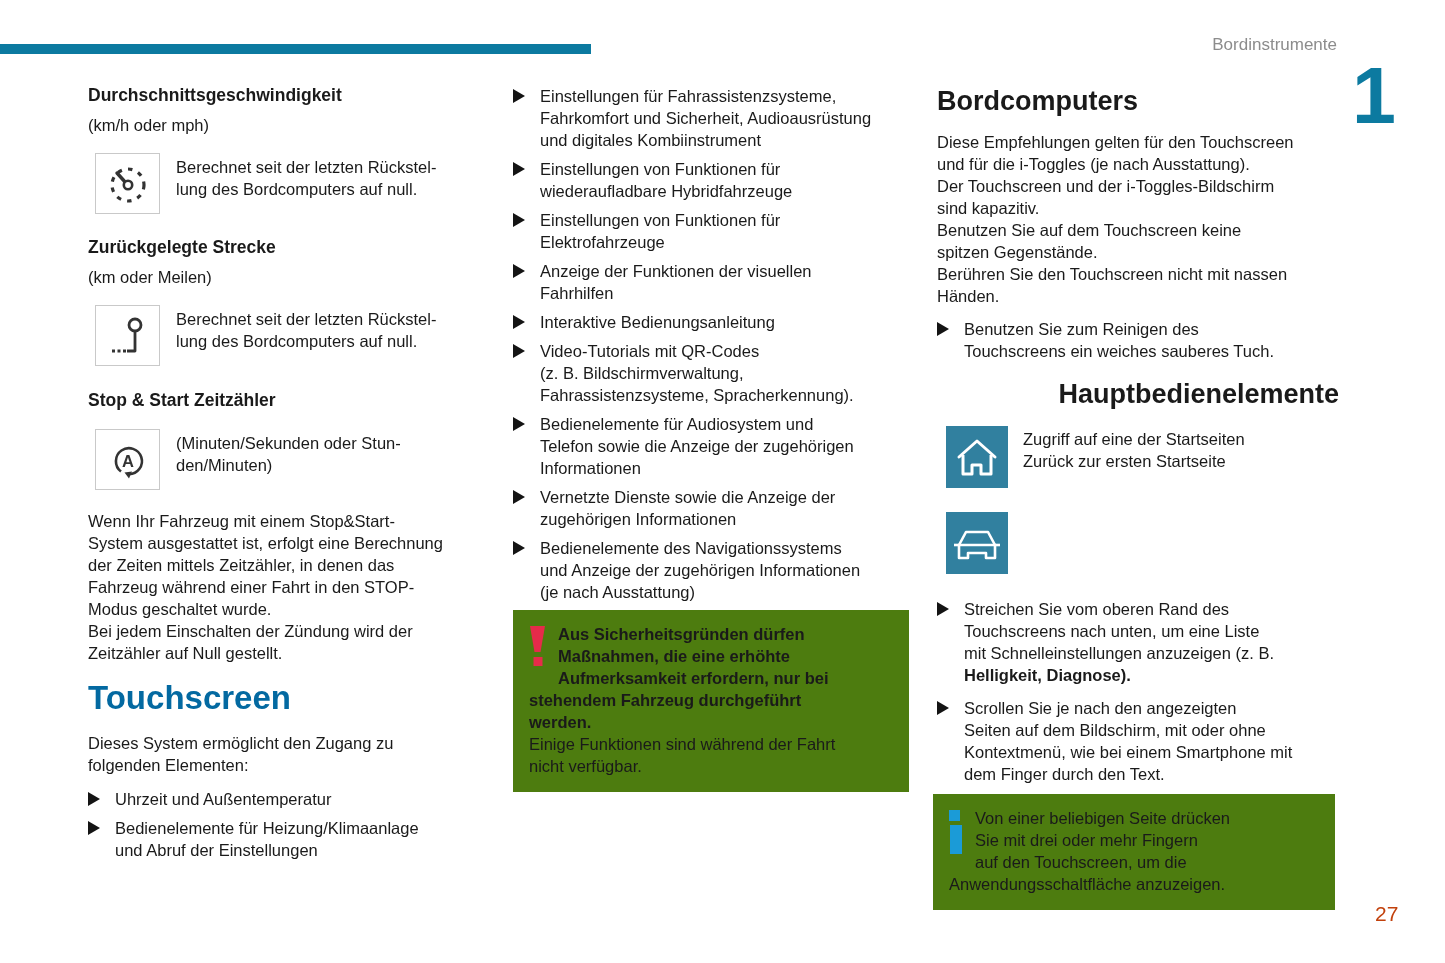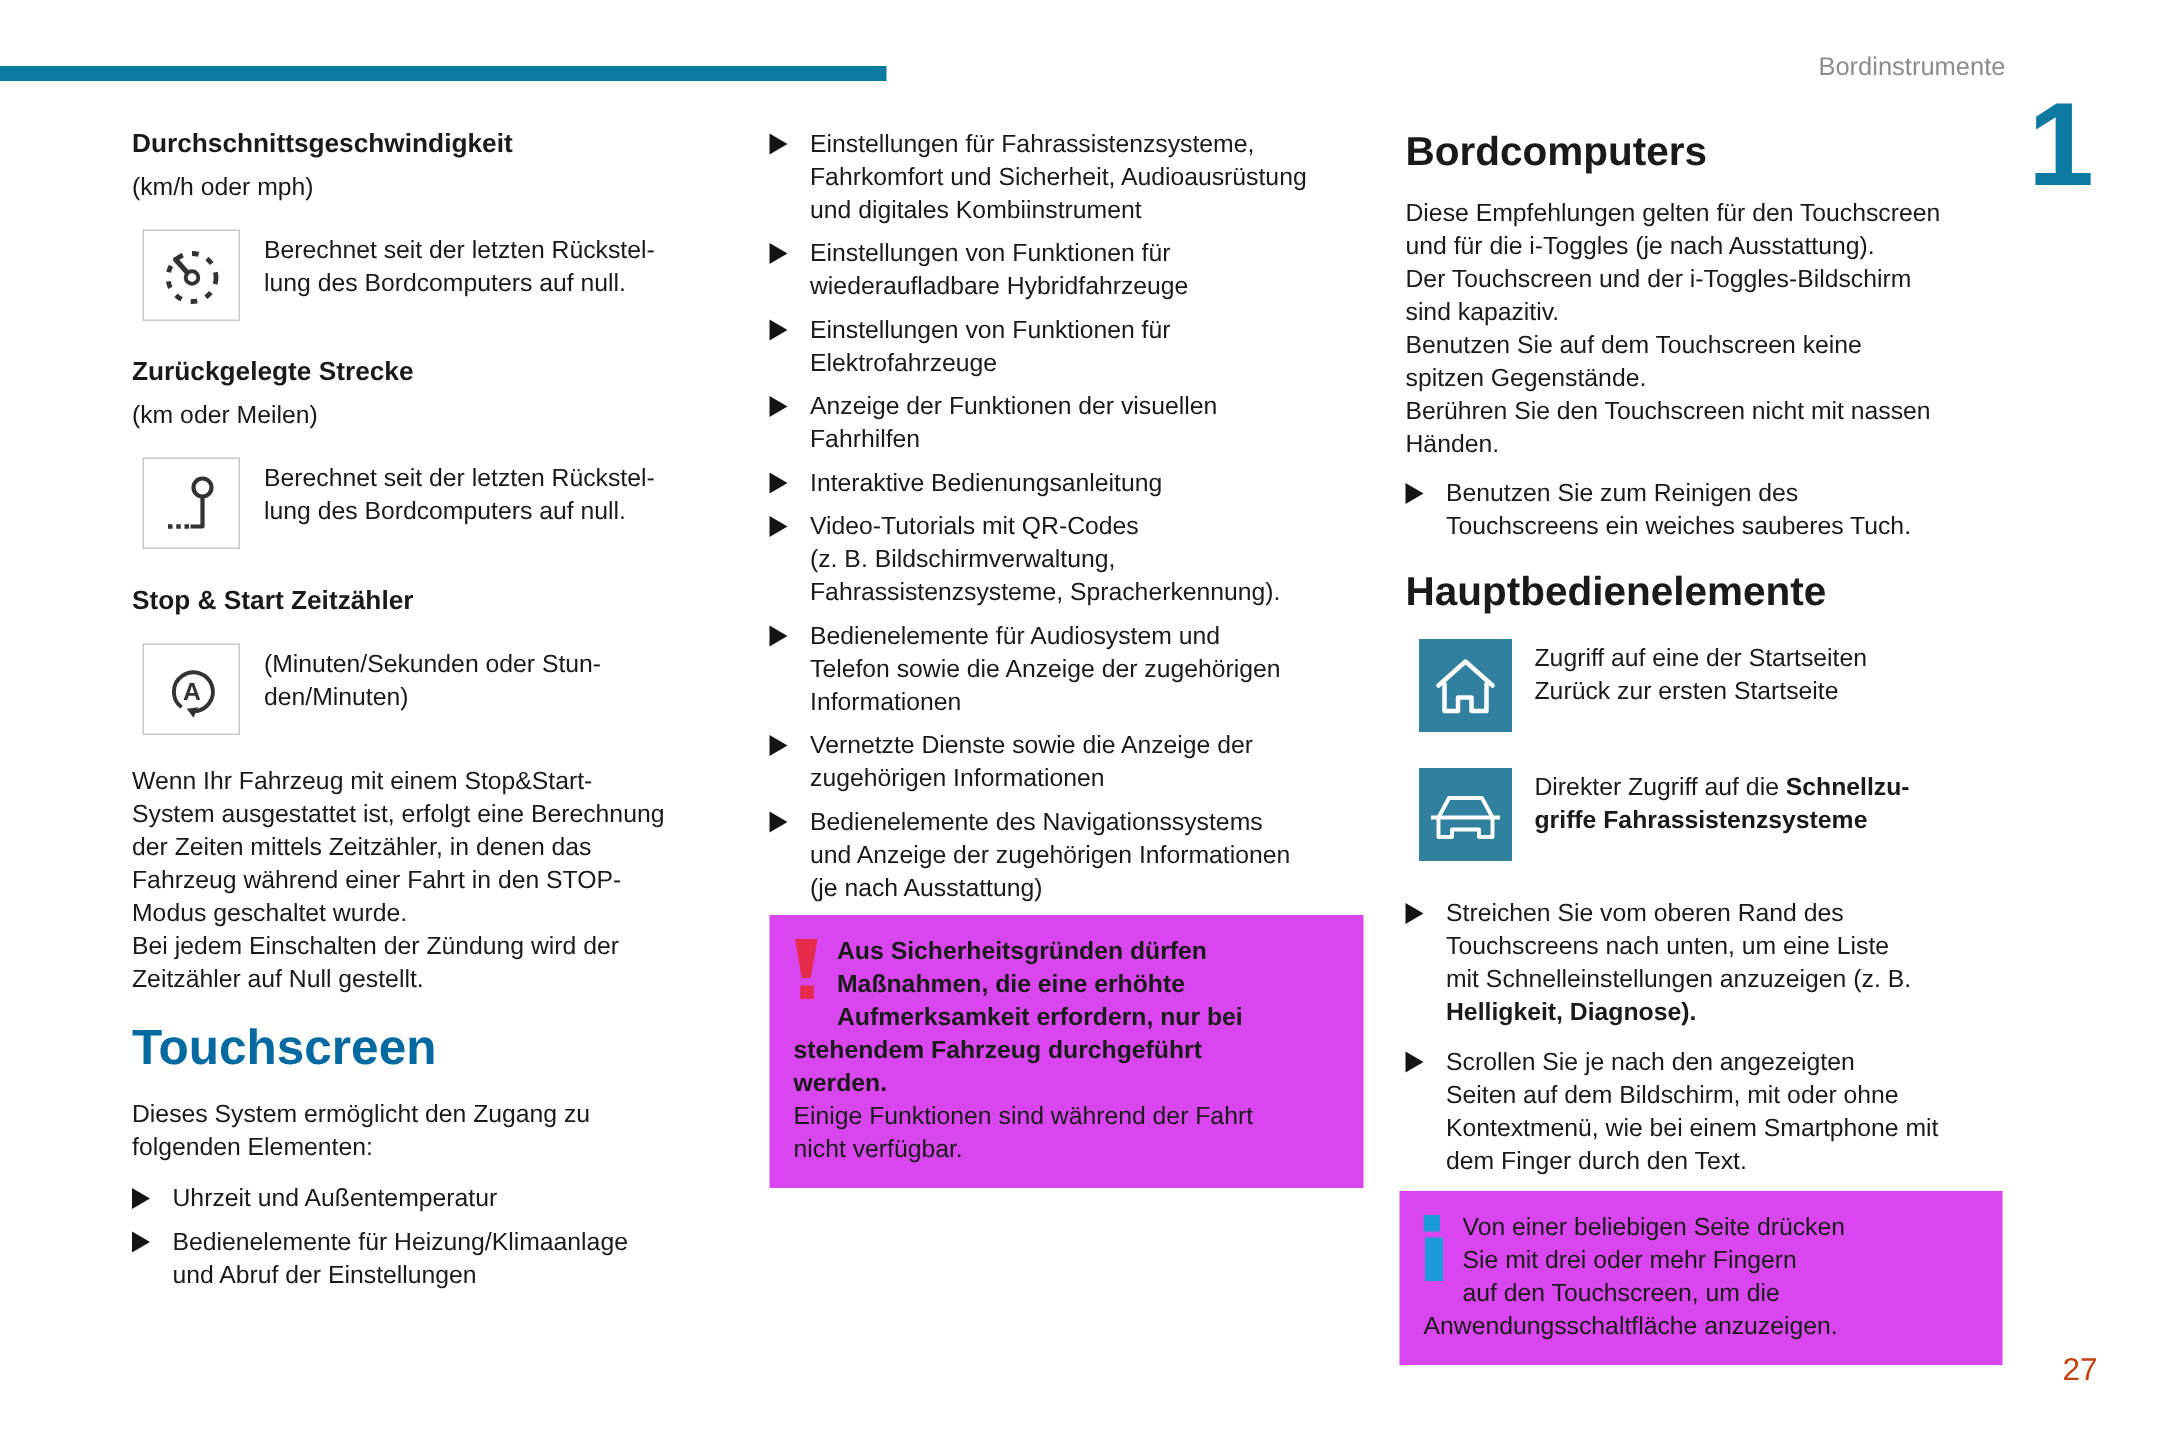--- a/index.html
+++ b/index.html
@@ -41,27 +41,27 @@
   .bullet { display: flex; gap: 15px; margin-bottom: 7px; }
   .bullet .arrow {
     flex: none; width: 0; height: 0; margin-top: 4px;
     border-left: 12px solid #141414; border-top: 7.5px solid transparent; border-bottom: 7.5px solid transparent;
   }
   .bullet .btxt { white-space: pre-line; }
   .blk { display: block; }
   b.blk { display: block; }
 
   .h-big { font-size: 27px; line-height: 32px; font-weight: bold; margin: 0 0 14px 0; }
-  .h-big2 { font-size: 27px; line-height: 32px; font-weight: bold; margin: 16px 0 16px 0; }
+  .h-big2 { font-size: 27px; line-height: 32px; font-weight: bold; margin: 16px 0 16px 0; text-align: right; }
 
   .tile-row { display: flex; gap: 15px; margin: 0 0 24px 9px; }
   .tile { width: 62px; height: 62px; background: #31809f; flex: none; display: flex; align-items: center; justify-content: center; }
   .tile-row .txt { padding-top: 2px; white-space: pre-line; }
 
-  .graybox { background: #d946ef; padding: 13px 16px 15px 16px; }
+  .graybox { background: #4d7c0f; padding: 13px 16px 15px 16px; }
   .warnbox { width: 396px; margin-top: 0; }
   .infobox { width: 402px; margin-left: -4px; margin-top: 9px; }
   .floaticon { float: left; margin: 3px 12px 2px 0; }
   .boxtext { white-space: pre-line; }
   .boxtext b { font-weight: bold; }
 
   .mt11 { margin-top: 11px; }
   .mt12 { margin-top: 12px; }
 </style>
 </head>
@@ -243,22 +243,20 @@
 
     <div class="tile-row">
       <div class="tile">
         <svg width="48" height="40" viewBox="0 0 48 40">
           <path d="M6 22 L13 9 H35 L42 22 V35 H33 V30 H15 V35 H6 Z" fill="none" stroke="#fff" stroke-width="2.6" stroke-linejoin="round"></path>
           <line x1="6" y1="22" x2="42" y2="22" stroke="#fff" stroke-width="2.6"></line>
           <line x1="1" y1="22" x2="6" y2="22" stroke="#fff" stroke-width="2.6"></line>
           <line x1="42" y1="22" x2="47" y2="22" stroke="#fff" stroke-width="2.6"></line>
         </svg>
       </div>
-      <div class="txt"><span>Direkter Zugriff auf die </span><b>Schnellzu-
-griffe Fahrassistenzsysteme</b></div>
     </div>
 
     <div class="bullet">
       <span class="arrow"></span>
       <span class="btxt"><span class="blk pre">Streichen Sie vom oberen Rand des
 Touchscreens nach unten, um eine Liste
 mit Schnelleinstellungen anzuzeigen (z. B.</span><b class="blk">Helligkeit, Diagnose).</b></span>
     </div>
 
     <div class="bullet mt11">

